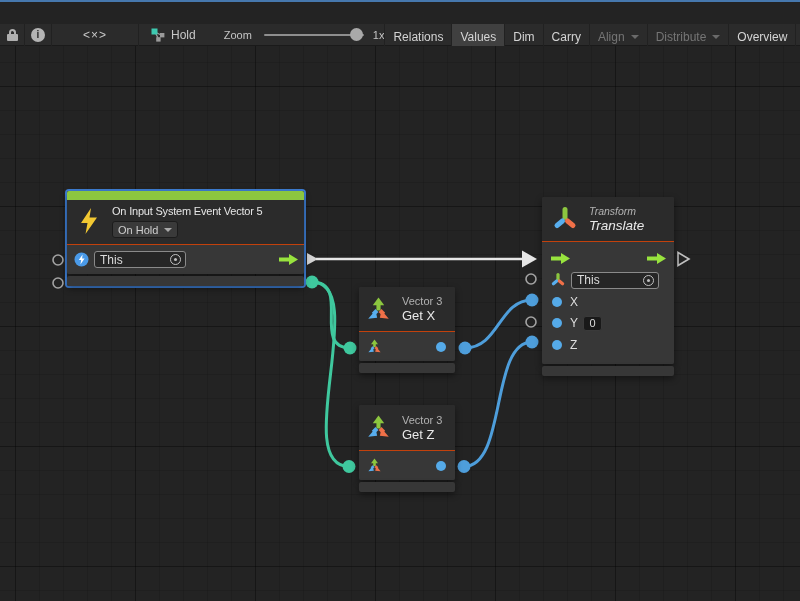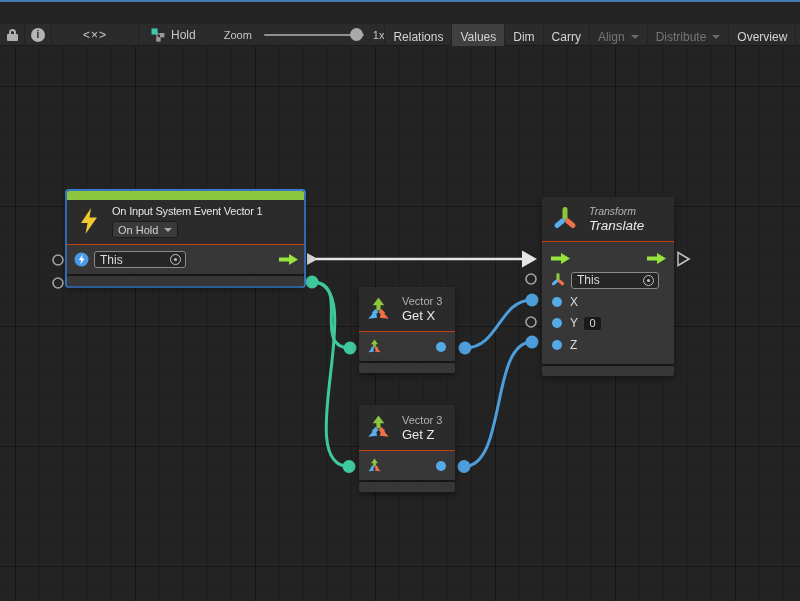--- a/index.html
+++ b/index.html
@@ -179,21 +179,21 @@
     </svg>
 
     <div class="node selected" style="left:67px;top:145px;width:237px;">
       <div class="node-box">
         <div style="height:9px;background:#8CC63F;"></div>
         <div class="node-header" style="padding:5px 8px 6px 12px;align-items:flex-start;">
           <svg width="20" height="26" viewBox="0 0 20 26" style="margin-top:3px;">
             <polygon points="12,0 2,15 8.5,15 6.5,26 18,9.5 10.5,9.5" fill="#F2C832"></polygon>
           </svg>
           <div style="margin-left:13px;">
-            <div style="font-size:11px;color:#E6E6E6;white-space:nowrap;letter-spacing:-0.2px;">On Input System Event Vector 1</div>
+            <div style="font-size:11px;color:#E6E6E6;white-space:nowrap;letter-spacing:-0.2px;">On Input System Event Vector 5</div>
             <div class="dropdown" style="width:66px;margin-top:4px;">
               <span>On Hold</span>
                 <i class="dd-arrow"></i>
             </div>
           </div>
         </div>
         <div class="node-body" style="padding:3px 0;">
           <div class="nrow" style="height:23px;padding:0 6px 0 7px;">
             <svg width="15" height="15" viewBox="0 0 15 15">
               <circle cx="7.5" cy="7.5" r="7" fill="#4A9AE8"></circle>

